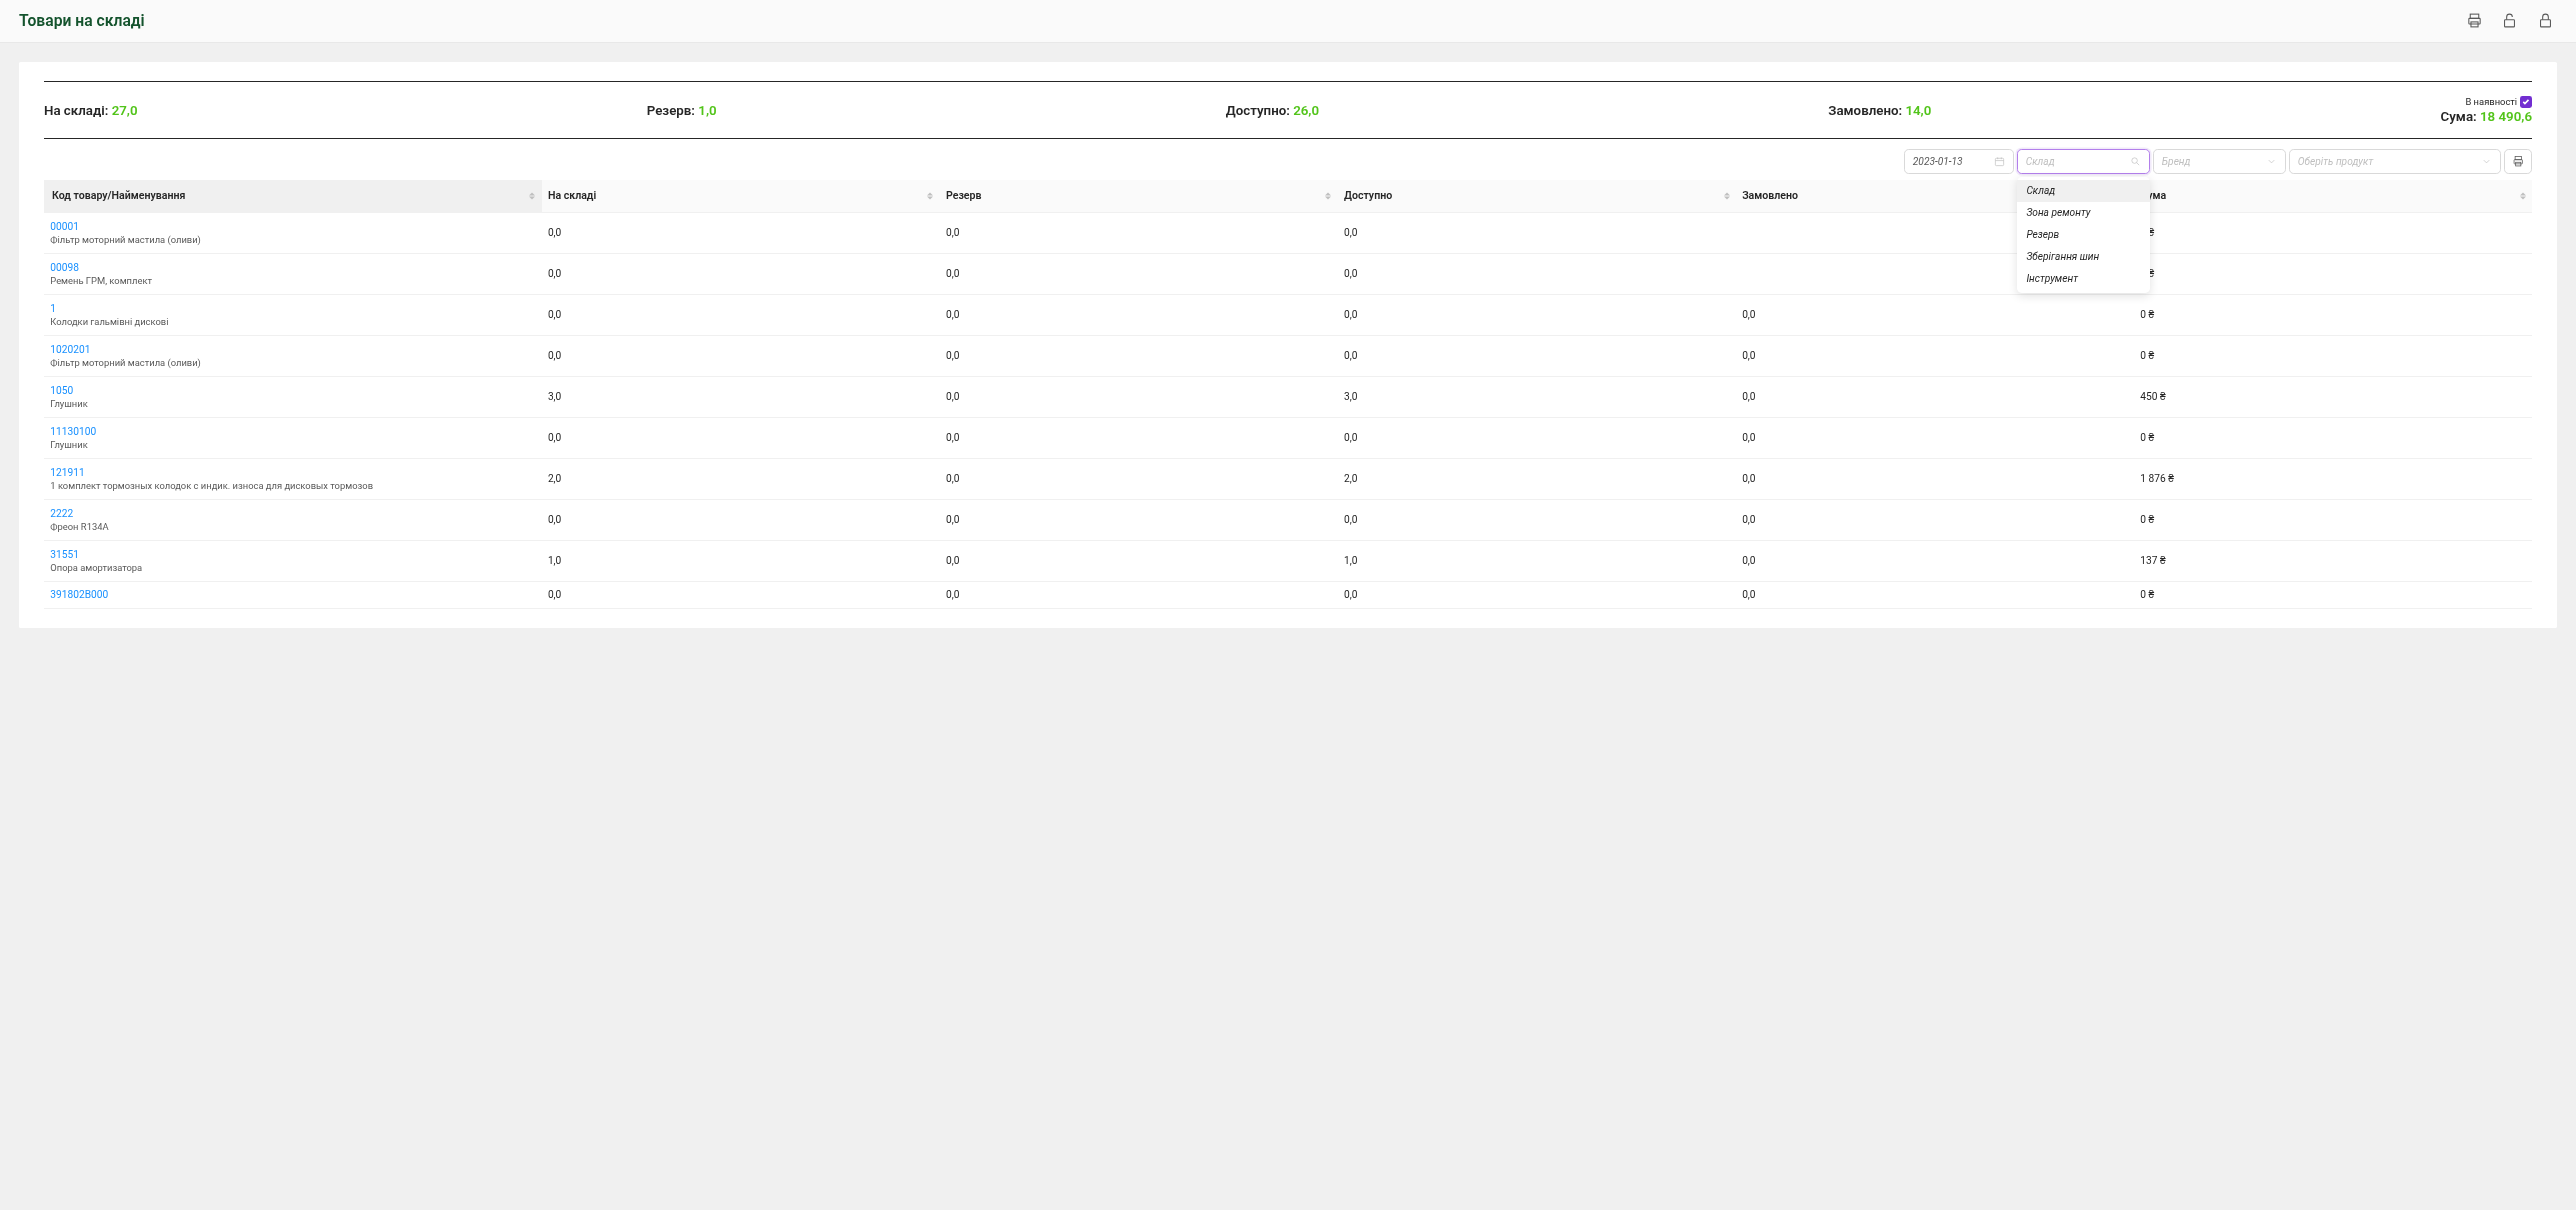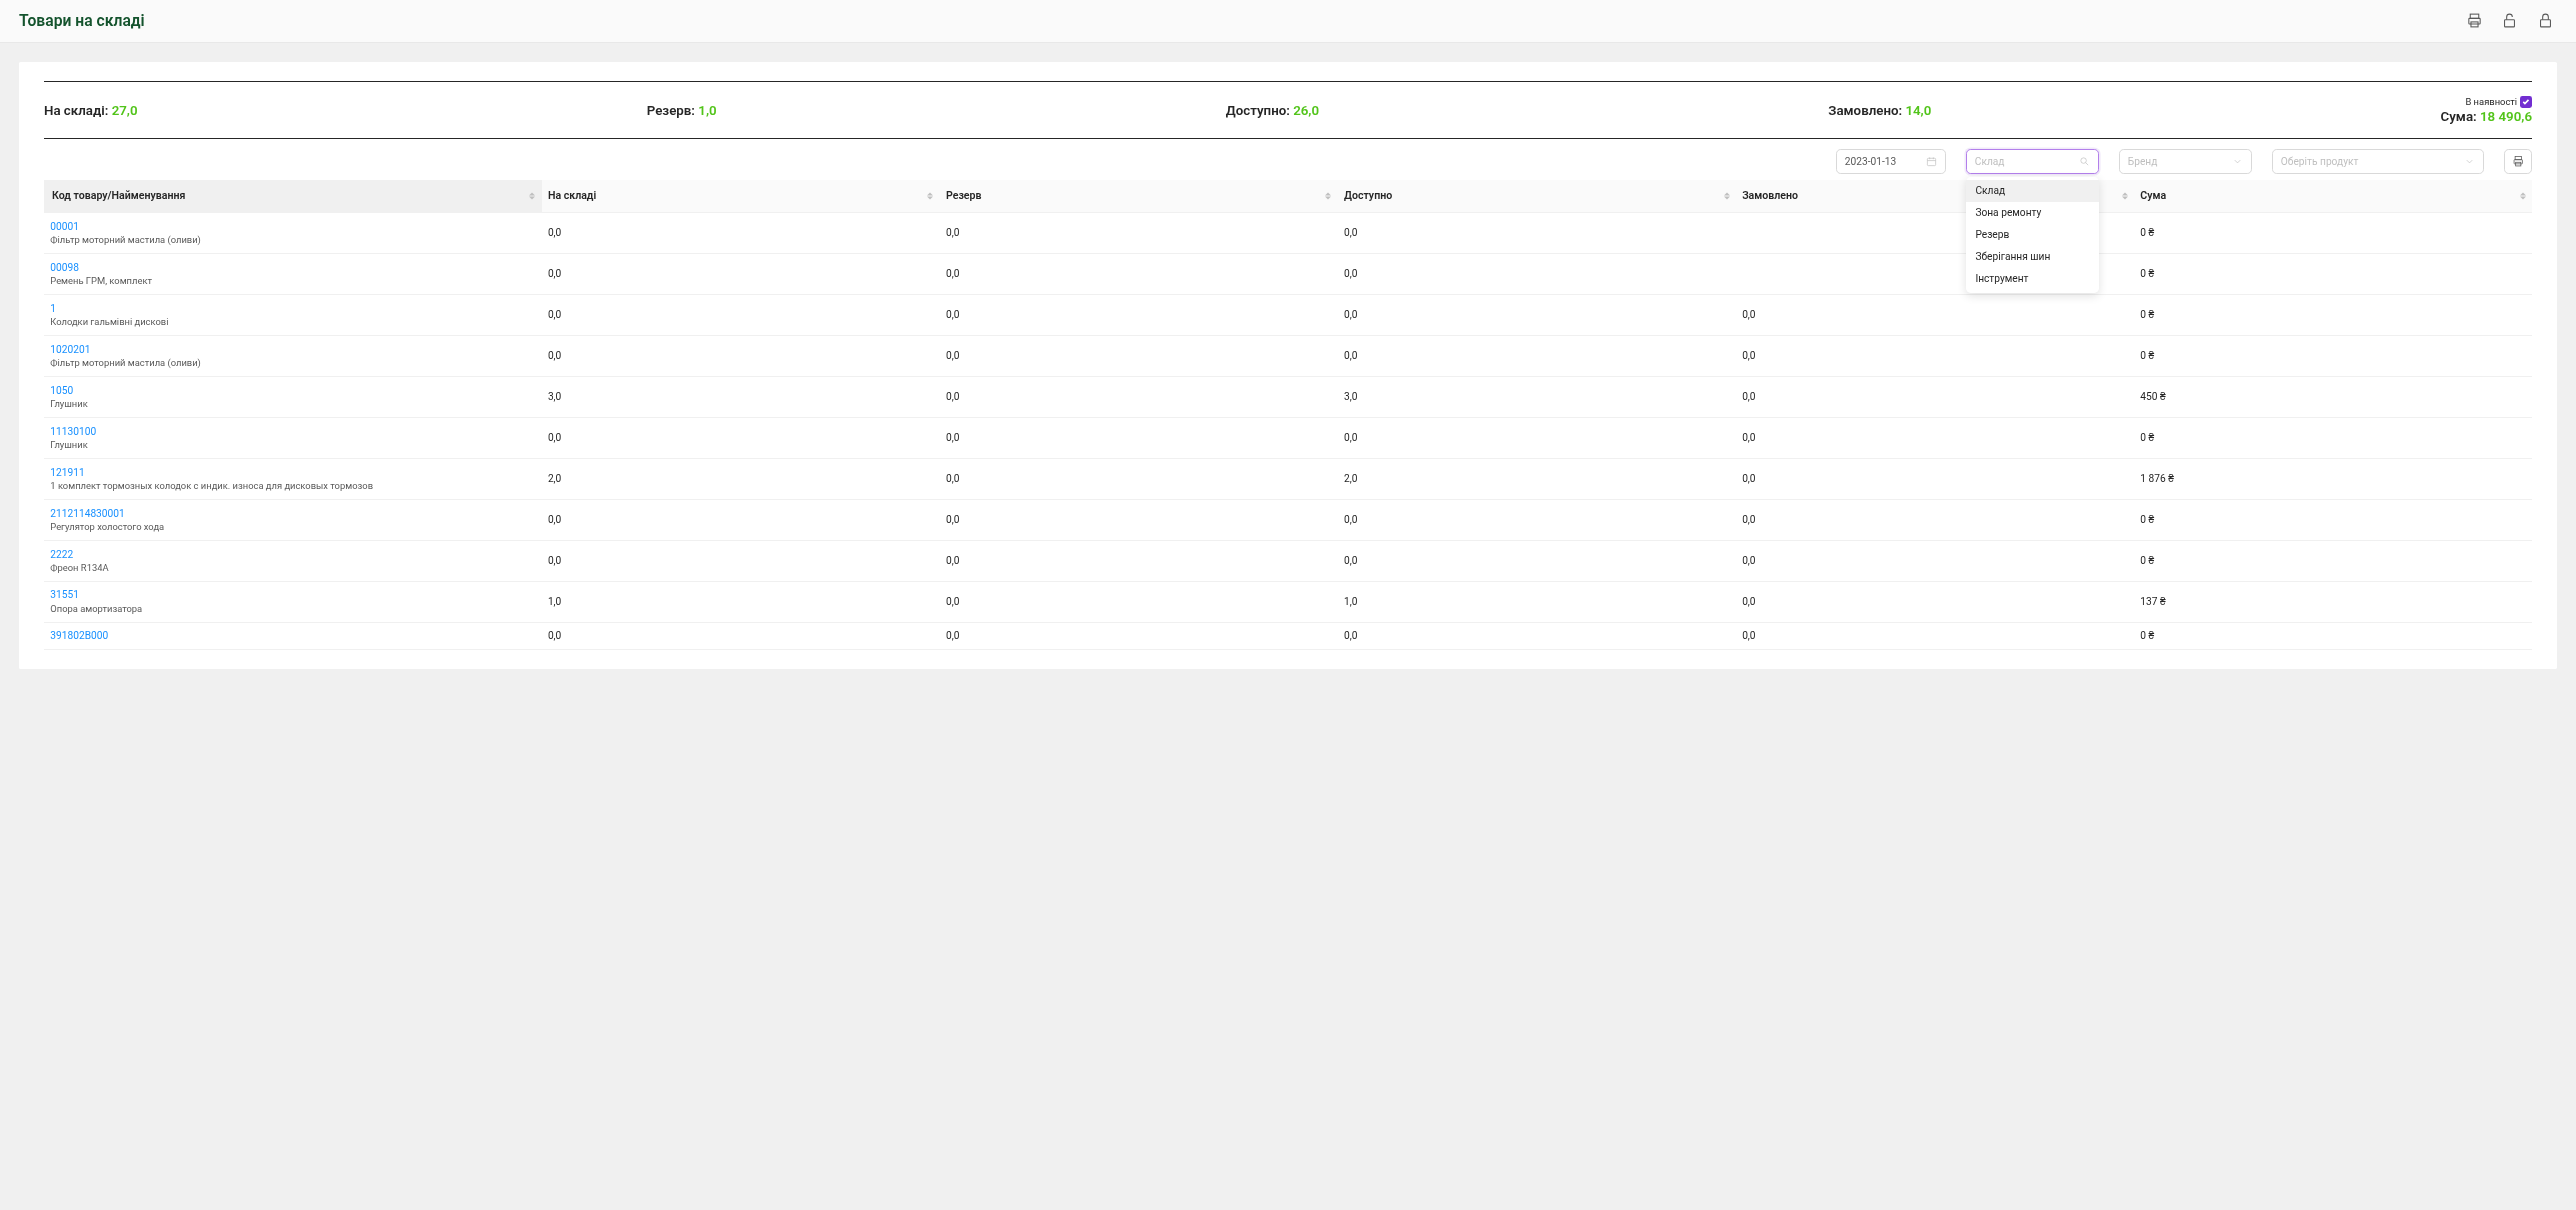--- a/index.html
+++ b/index.html
@@ -13,21 +13,21 @@
 hr.rule { border: none; border-top: 1.2px solid #262626; margin: 0; }
 .stats { display: flex; justify-content: space-between; align-items: center; padding: 14px 0; }
 .stat { font-size: 13.3px; font-weight: 600; }
 .stat .val { color: #52c41a; }
 .stock-col { display: flex; flex-direction: column; align-items: flex-end; gap: 1.6px; }
 .in-stock { font-size: 9.4px; display: flex; align-items: center; gap: 3.1px; }
 .check-badge { width: 11.8px; height: 11.8px; background: #722ed1; border-radius: 2.4px; display: inline-flex; align-items: center; justify-content: center; }
 .check-badge svg { width: 7.8px; height: 7.8px; stroke: #fff; fill: none; stroke-width: 2.5; }
 .sum { font-size: 13.3px; font-weight: 600; }
 .sum .val { color: #52c41a; }
-.filters { display: flex; justify-content: flex-end; align-items: center; gap: 20px; padding: 9.4px 0 6.3px; }
+.filters { display: flex; justify-content: flex-end; align-items: center; gap: 3px; padding: 9.4px 0 6.3px; font-style: italic; }
 .date-box, .select-box, .select-wide { height: 25px; border: 0.8px solid #d9d9d9; border-radius: 4.7px; padding: 0 7.8px; display: flex; align-items: center; justify-content: space-between; background: #fff; color: #595959; font-size: 10.2px; }
 .date-box { width: 110px; }
 .select-box { width: 133px; }
 .select-wide { width: 212px; }
 .select-box.focused { border-color: #b37feb; box-shadow: 0 0 0 1.6px rgba(114,46,209,.1); }
 .placeholder { color: #bfbfbf; }
 .icon-sm { width: 11px; height: 11px; stroke: #bfbfbf; fill: none; stroke-width: 1.5; }
 .print-btn { height: 25px; width: 28px; border: 0.8px solid #d9d9d9; border-radius: 4.7px; background: #fff; display: flex; align-items: center; justify-content: center; cursor: pointer; }
 .print-btn svg { width: 12.5px; height: 12.5px; stroke: #595959; fill: none; stroke-width: 1.5; }
 .dropdown-wrap { position: relative; }
@@ -249,31 +249,20 @@
             <div class="prod-name">1 комплект тормозных колодок с индик. износа для дисковых тормозов</div>
           </td>
           <td>2,0</td>
           <td>0,0</td>
           <td>2,0</td>
           <td>0,0</td>
           <td>1 876 ₴</td>
         </tr>
         <tr>
           <td>
-            <div class="code">2112114830001</div>
-            <div class="prod-name">Регулятор холостого хода</div>
-          </td>
-          <td>0,0</td>
-          <td>0,0</td>
-          <td>0,0</td>
-          <td>0,0</td>
-          <td>0 ₴</td>
-        </tr>
-        <tr>
-          <td>
             <div class="code">2222</div>
             <div class="prod-name">Фреон R134А</div>
           </td>
           <td>0,0</td>
           <td>0,0</td>
           <td>0,0</td>
           <td>0,0</td>
           <td>0 ₴</td>
         </tr>
         <tr>

